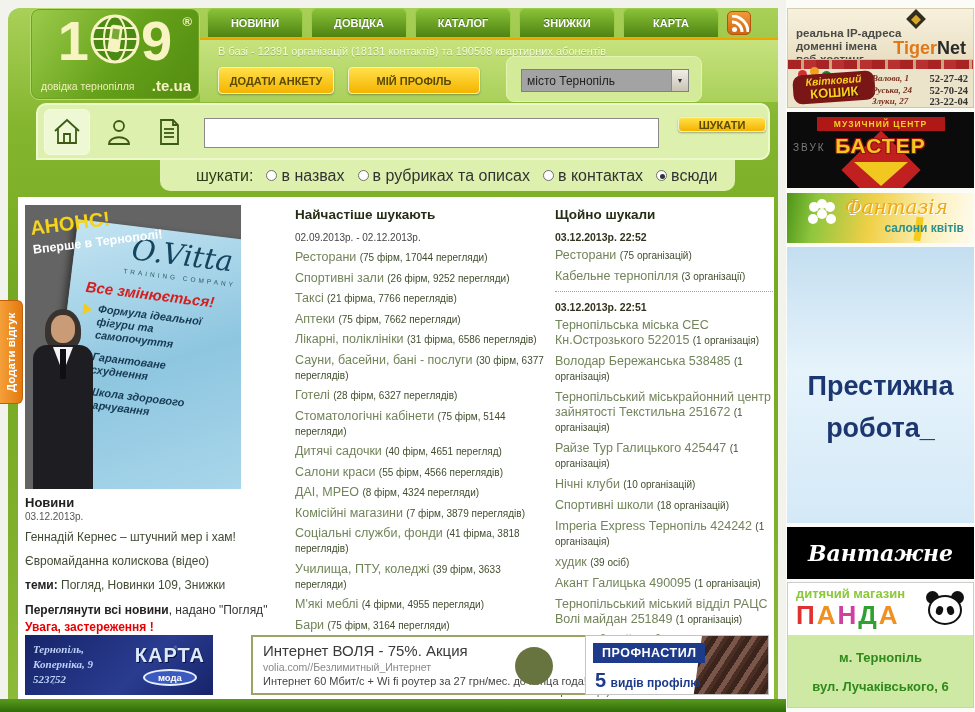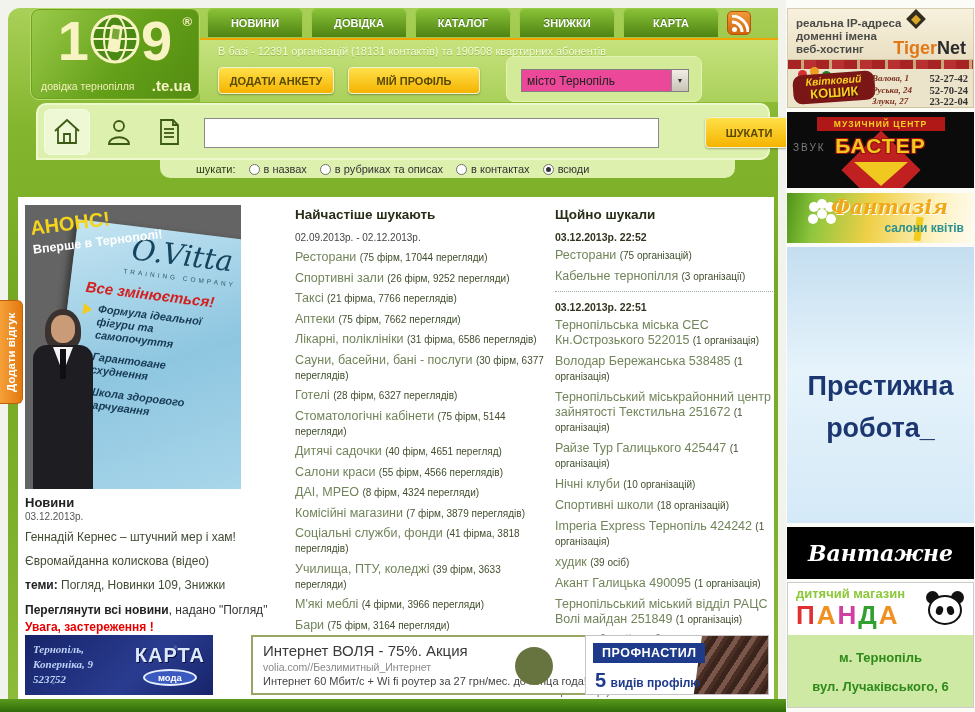--- a/index.html
+++ b/index.html
@@ -37,39 +37,39 @@
   .band { position:absolute; left:200px; top:38px; width:578px; height:64px;
     background:linear-gradient(#c6e27e,#aad05a); border-top:2px solid #f0a400; }
   .stats { position:absolute; left:218px; top:45px; font-size:11px; color:#f4fbda; text-shadow:0 1px 0 rgba(90,130,20,.4); }
   .ybtn { position:absolute; height:27px; border:1px solid #eef2d4; border-radius:4px;
     background:linear-gradient(#ffe049,#f5b300); color:#5a4a00; font-weight:bold; font-size:11px;
     box-shadow:0 1px 2px rgba(0,0,0,.3); cursor:pointer; font-family:"Liberation Sans",sans-serif; }
   .btn-add { left:218px; top:67px; width:116px; }
   .btn-prof { left:348px; top:67px; width:132px; }
   .city-panel { position:absolute; left:506px; top:56px; width:196px; height:46px;
     background:#d3eb98; border:1px solid #e3f3b0; border-radius:8px; }
-  .city-select { position:absolute; left:14px; top:12px; width:168px; height:23px; background:#ec4899;
+  .city-select { position:absolute; left:14px; top:12px; width:168px; height:23px; background:#a3a3a3;
     border:1px solid #808080; display:flex; cursor:pointer; }
   .sel-text { flex:1; font-size:12px; color:#222; padding:4px 0 0 5px; overflow:hidden; white-space:nowrap; }
   .sel-arrow { width:17px; background:linear-gradient(#f2eee6,#c9c3b6); border-left:1px solid #8a8a8a;
     display:flex; align-items:center; justify-content:center; font-size:7px; color:#333; }
 
   
   .search-wrap { position:absolute; left:36px; top:103px; width:734px; height:57px;
     background:#def0ae; border:2px solid #edf8cc; border-radius:10px 10px 10px 0; }
   .ibox { position:absolute; top:4px; width:46px; height:46px; border-radius:6px; cursor:pointer;
     display:flex; align-items:center; justify-content:center; }
   .ibox.sel { background:#eef8d4; border:1px solid #f4fce0; }
   .i-home { left:6px; } .i-person { left:58px; } .i-doc { left:108px; }
   .search-input { position:absolute; left:166px; top:13px; width:455px; height:30px;
     border:1px solid #8a8a8a; font-size:13px; padding:0 6px; }
-  .btn-search { left:640px; top:12px; width:88px; height:31px; position:absolute;margin-left:27px; }
-  .radio-bar { position:absolute; left:160px; top:160px; width:575px; height:18px;
+  .btn-search { left:640px; top:12px; width:88px; height:15px; position:absolute; }
+  .radio-bar { position:absolute; left:160px; top:160px; width:575px; height:31px;
     background:#def0ae; border-radius:0 0 10px 10px; display:flex; align-items:center;
-    gap:13px; padding-left:36px; font-size:11px; color:#2e3a18; }
+    gap:13px; padding-left:36px; font-size:16px; color:#2e3a18; }
   .radio-item { display:flex; align-items:center; gap:4px; cursor:pointer; color:#333; }
   .radio { width:11px; height:11px; border-radius:50%; background:#fff; border:1px solid #707070;
     display:inline-block; position:relative; }
   .radio.on::after { content:""; position:absolute; left:2.5px; top:2.5px; width:5px; height:5px;
     border-radius:50%; background:#333; }
 
   
   .fb { position:absolute; left:0; top:300px; width:23px; height:104px;
     background:linear-gradient(90deg,#f5a039,#e2790f); border:1px solid #c05f06; border-left:none;
     border-radius:0 6px 6px 0; cursor:pointer; z-index:5; }
@@ -154,21 +154,21 @@
     font-size:12.5px; font-weight:bold; padding:3px 9px; letter-spacing:.5px; }
   .prof-sub { position:absolute; left:9px; top:33px; color:#1e3a8a; }
   .prof-sub b { font-size:20px; font-weight:900; }
   .prof-sub span { font-size:12px; font-weight:bold; }
   .prof-metal { position:absolute; right:-14px; top:-6px; width:84px; height:74px; transform:rotate(8deg);
     background:repeating-linear-gradient(115deg,#3a241c 0 5px,#7a564a 5px 10px,#4a2e24 10px 14px); }
 
   
   .sidebar { position:absolute; left:786px; top:0; width:189px; height:712px; background:#fbfbf8; }
   .ad { position:absolute; left:1px; width:187px; overflow:hidden; cursor:pointer; }
-  .tiger { top:8px; height:55px; background:linear-gradient(#f7f1dd,#e9dec2); border:1px solid #d8ccb0; padding:8px 8px; }
+  .tiger { top:8px; height:55px; background:linear-gradient(#f7f1dd,#e9dec2); border:1px solid #d8ccb0; padding:18px 8px; }
   .tiger-line { font-size:11.5px; font-weight:bold; color:#4a4a46; line-height:13px; }
   .tiger-brand { position:absolute; right:7px; bottom:3px; font-size:18px; font-weight:bold; }
   .tiger-brand .t1 { color:#e07818; } .tiger-brand .t2 { color:#2a2a2a; }
   .tiger-star { position:absolute; right:50px; top:3px; width:14px; height:14px; background:#332d20; transform:rotate(45deg); }
   .tiger-star::after { content:""; position:absolute; left:4px; top:4px; width:7px; height:7px; background:#d8a828; }
 
   .kosh { top:59px; height:49px; background:#ece4ca; border:1px solid #d0c4a0; }
   .k-top { height:9px; background:repeating-linear-gradient(90deg,#a82424 0 13px,#c8a878 13px 16px,#b83030 16px 28px); }
   .k-brand { position:absolute; left:5px; top:13px; width:82px; text-align:center; background:#7a1616;
     border-radius:9px; padding:2px 0 3px; transform:rotate(-4deg); }
@@ -190,21 +190,21 @@
     text-shadow:1px 1px 0 #a01010,-1px 1px 0 #a01010,1px -1px 0 #a01010,-1px -1px 0 #a01010; }
   .b-tri { position:absolute; z-index:2; left:50%; top:50px; transform:translateX(-50%); width:0; height:0;
     border-left:27px solid transparent; border-right:27px solid transparent; border-top:24px solid #f0c820; }
   .b-side { position:absolute; left:6px; top:30px; color:#7d7d7d; font-size:10px; letter-spacing:2px; z-index:4; }
 
   .fant { top:193px; height:50px;
     background:linear-gradient(100deg,#4e9418 0,#8ec63e 16%,#f0d048 45%,#fdf2c0 78%,#fefbf0 100%); }
   .f-flower { position:absolute; left:30px; top:16px; width:10px; height:10px; border-radius:50%; background:#fff;
     box-shadow:0 -10px 0 #fff, 9px 5px 0 #fff, -9px 5px 0 #fff, 8px -7px 0 #fff, -8px -7px 0 #fff; }
   .f-brand { position:absolute; right:26px; top:2px; font-family:"DejaVu Serif",serif; font-style:italic;
-    font-weight:bold; font-size:20px; color:#f0a818; text-shadow:1px 1px 0 #fff; }
+    font-weight:normal; font-size:20px; color:#f0a818; text-shadow:1px 1px 0 #fff; }
   .f-sub { position:absolute; right:10px; top:28px; color:#2a9090; font-weight:bold; font-size:12px; }
   .f-ribbon { position:absolute; right:52px; top:24px; width:7px; height:24px; background:#f2cb1c; transform:rotate(8deg); }
 
   .job { top:247px; height:276px; background:linear-gradient(180deg,#c4def0,#e6f3fb 45%,#d4e9f7); text-align:center; }
   .job-text { margin-top:118px; font-size:27px; font-weight:bold; color:#1c3670; line-height:42px; }
 
   .taxi { top:527px; height:52px; background:#000; color:#fff; text-align:center; line-height:52px;
     font-family:"DejaVu Serif",serif; font-style:italic; font-weight:bold; font-size:22px; }
 
   .panda { top:582px; height:126px; background:#fff; border:1px solid #ccc; }
@@ -400,21 +400,21 @@
 
           <div class="li"><a class="glink">ДАІ, МРЕО</a> <span class="meta">(8 фірм, 4324 перегляди)</span></div>
 
 
           <div class="li"><a class="glink">Комісійні магазини</a> <span class="meta">(7 фірм, 3879 переглядів)</span></div>
 
           <div class="li"><a class="glink">Соціальні служби, фонди</a> <span class="meta">(41 фірма, 3818 переглядів)</span></div>
 
           <div class="li"><a class="glink">Училища, ПТУ, коледжі</a> <span class="meta">(39 фірм, 3633 перегляди)</span></div>
 
-          <div class="li"><a class="glink">М'які меблі</a> <span class="meta">(4 фірми, 3966 перегляди)</span></div>
+          <div class="li"><a class="glink">М'які меблі</a> <span class="meta">(4 фірми, 4955 перегляди)</span></div>
 
           <div class="li"><a class="glink">Бари</a> <span class="meta">(75 фірм, 3164 перегляди)</span></div>
         </div>
       <div class="catalog-link">Переглянути каталог</div>
     </div>
 
     <div class="rec">
       <div class="col-title">Щойно шукали</div>
       <div class="rec-time">03.12.2013р. 22:52</div>
       <div>

